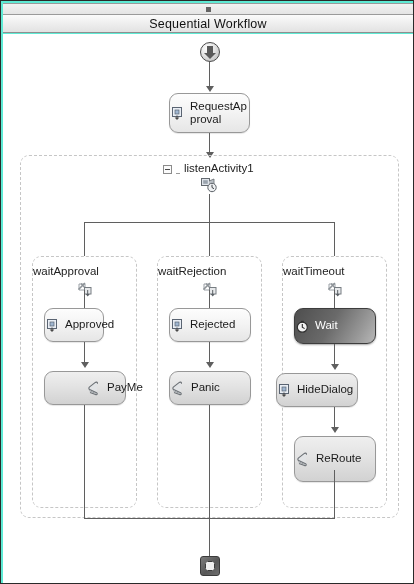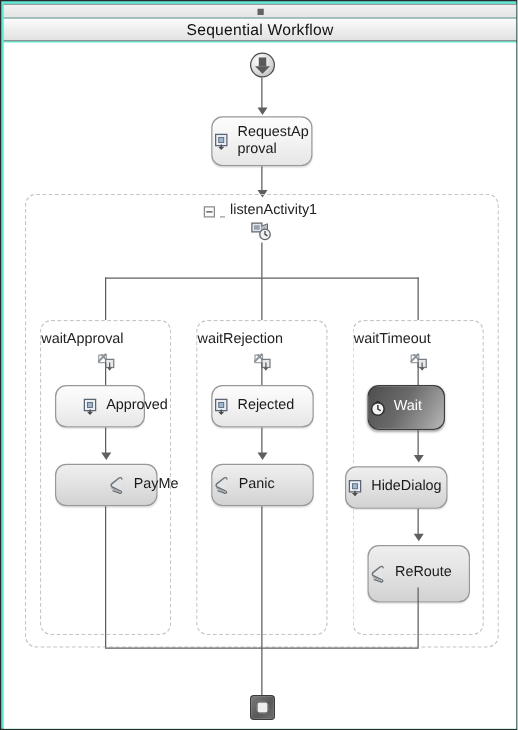--- a/index.html
+++ b/index.html
@@ -191,21 +191,21 @@
           <path d="M2.5 8.5 L9 2" stroke="#8d9398" stroke-width="1.6"></path>
           <path d="M5 2.5 L9.5 7.5" stroke="#8d9398" stroke-width="1.2"></path>
           <rect x="8.5" y="6.5" width="6.5" height="6.5" fill="#e7e9eb" stroke="#777d82" stroke-width="1"></rect>
           <path d="M11.7 9 V14.5" stroke="#5b6065" stroke-width="1"></path>
           <path d="M9.7 13 L11.7 15.6 L13.7 13 Z" fill="#5b6065"></path>
         </svg>
       </div>
     </div>
     <div class="vline" style="left:81px;top:256px;height:18px;"></div>
 
-    <div class="act light" style="left:41px;top:274px;width:72px;height:34px;padding-left:20px;">
+    <div class="act light" style="left:41px;top:274px;width:60px;height:34px;">
       <span class="ico">
         <svg width="15" height="15" viewBox="0 0 15 15">
           <rect x="2.5" y="1.5" width="9" height="9" fill="#e9eef5" stroke="#5a6472" stroke-width="1"></rect>
           <rect x="5" y="4" width="4" height="4" fill="#9fb5d0" stroke="#5a6472" stroke-width=".7"></rect>
           <path d="M7 9.5 V13" stroke="#4a4a4a" stroke-width="1.1" fill="none"></path>
           <path d="M4.6 11.4 L7 14 L9.4 11.4 Z" fill="#4a4a4a"></path>
         </svg>
       </span>
       <span class="lbl">Approved</span>
     </div>
@@ -275,21 +275,21 @@
           <path d="M2.5 8.5 L9 2" stroke="#8d9398" stroke-width="1.6"></path>
           <path d="M5 2.5 L9.5 7.5" stroke="#8d9398" stroke-width="1.2"></path>
           <rect x="8.5" y="6.5" width="6.5" height="6.5" fill="#e7e9eb" stroke="#777d82" stroke-width="1"></rect>
           <path d="M11.7 9 V14.5" stroke="#5b6065" stroke-width="1"></path>
           <path d="M9.7 13 L11.7 15.6 L13.7 13 Z" fill="#5b6065"></path>
         </svg>
       </div>
     </div>
     <div class="vline" style="left:331px;top:256px;height:18px;"></div>
 
-    <div class="act sel" style="left:291px;top:274px;width:62px;height:36px;">
+    <div class="act sel" style="left:291px;top:274px;width:82px;height:36px;">
       <span class="ico">
         <svg width="15" height="15" viewBox="0 0 15 15">
           <circle cx="7.3" cy="8.2" r="5" fill="#f2f2f2" stroke="#2e2e2e" stroke-width="1.2"></circle>
           <path d="M5.9 2.6 L8.7 2.6" stroke="#2e2e2e" stroke-width="1.6"></path>
           <path d="M7.3 5 V8.2 L9.6 9.6" stroke="#2a2a2a" stroke-width="1.1" fill="none"></path>
         </svg>
       </span>
       <span class="lbl">Wait</span>
     </div>
 

